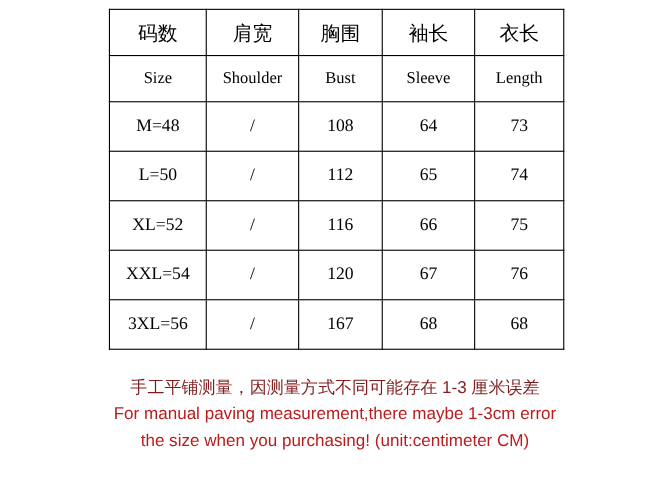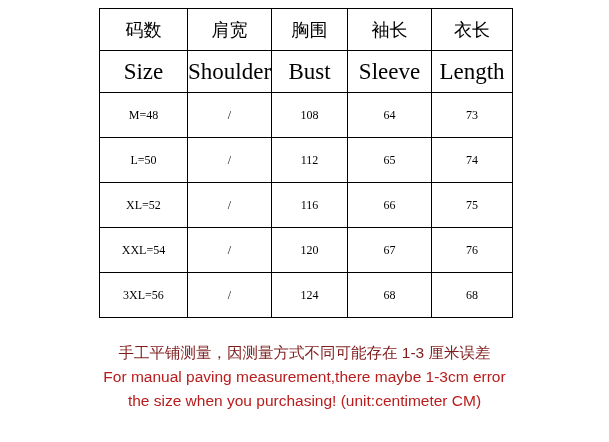--- a/index.html
+++ b/index.html
@@ -28,34 +28,34 @@
   table.size-table {
     border-collapse: collapse;
     width: 413px;
     table-layout: fixed;
   }
   table.size-table td {
     border: 1px solid #000000;
     text-align: center;
     vertical-align: middle;
     height: 42px;
-    font-size: 12px;
+    font-size: 16px;
     color: #000000;
     font-family: "Liberation Serif", serif;
     padding: 0;
   }
   table.size-table td.cn {
     font-size: 18px;
   }
   table.size-table tr.row-cn td {
     height: 41px;
   }
   table.size-table tr.row-en td {
     height: 41px;
-    font-size: 23px;
+    font-size: 15px;
     text-align: center;
   }
   table.size-table tr.row-data td {
     height: 44px;
   }
   col.c0 { width: 88px; }
   col.c1 { width: 84px; }
   col.c2 { width: 76px; }
   col.c3 { width: 84px; }
   col.c4 { width: 81px; }
@@ -135,21 +135,21 @@
         <tr class="row-data">
           <td>XXL=54</td>
           <td>/</td>
           <td>120</td>
           <td>67</td>
           <td>76</td>
         </tr>
         <tr class="row-data">
           <td>3XL=56</td>
           <td>/</td>
-          <td>124</td>
+          <td>167</td>
           <td>68</td>
           <td>68</td>
         </tr>
       </tbody>
     </table>
   </div>
 
   <div class="notes">
     <div class="note-cn">手工平铺测量，因测量方式不同可能存在 1-3 厘米误差</div>
     <div class="note-en">For manual paving measurement,there maybe 1-3cm error</div>

